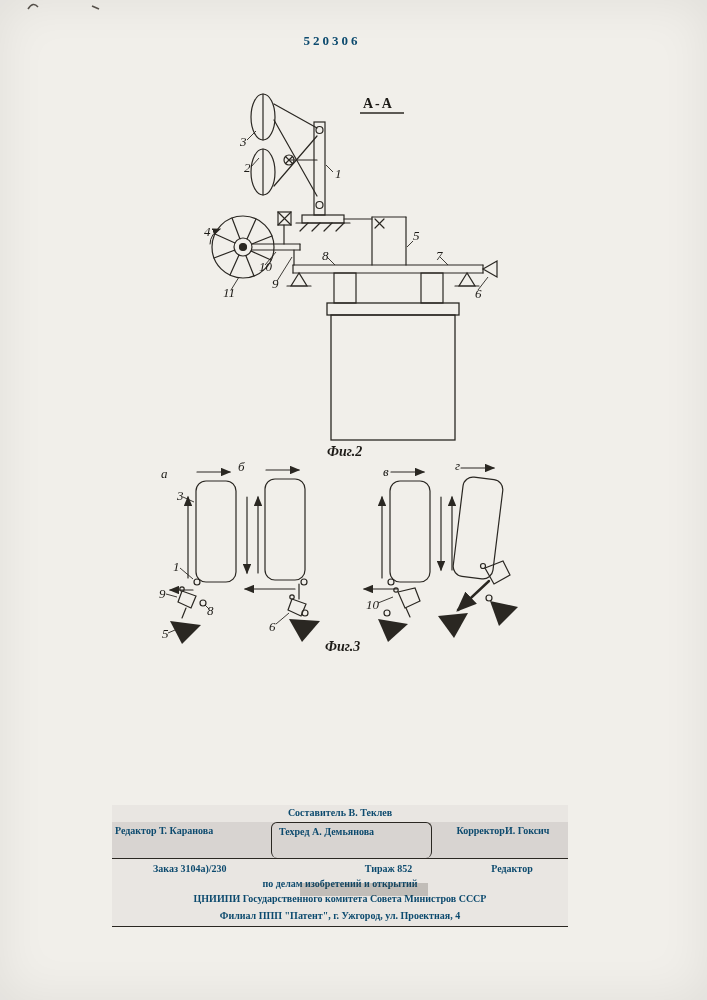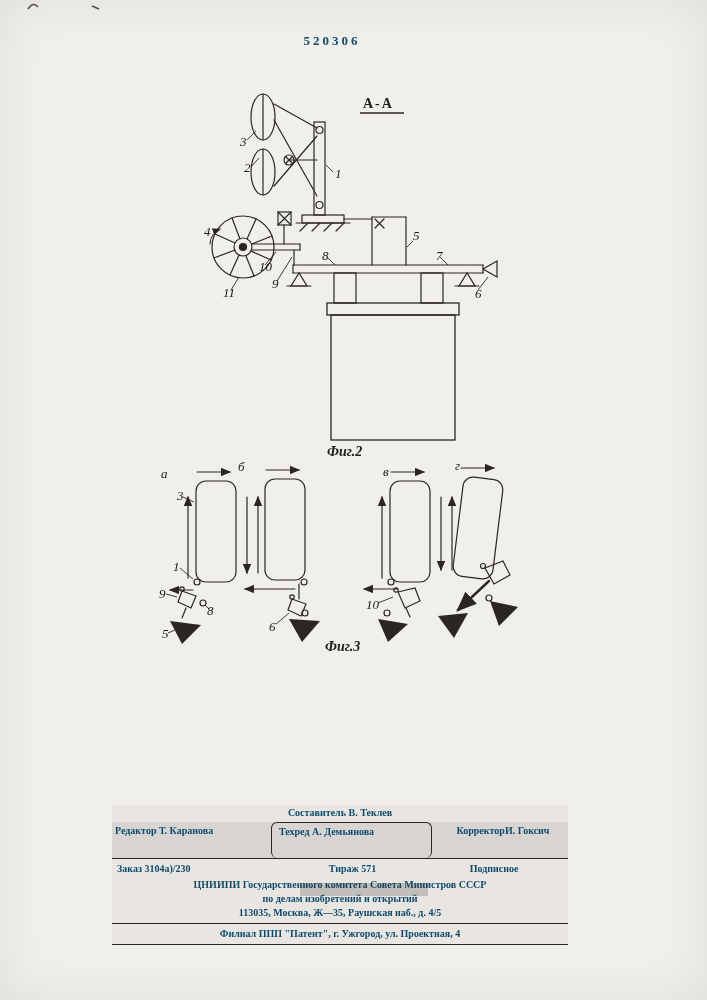--- a/index.html
+++ b/index.html
@@ -15,21 +15,21 @@
   .footer{position:absolute;left:112px;top:805px;width:456px;font-size:10px;font-weight:bold;
         line-height:14px;background:rgba(90,80,70,0.05);}
   .f-center{text-align:center;}
   .compose{padding:1px 0 2px;}
   .editors{display:flex;border-bottom:1.6px solid #2a2722;background:rgba(70,62,54,0.10);}
   .editors .c1{width:156px;padding:2px 0 20px 3px;}
   .editors .c2{width:152px;border-left:1.4px solid #2a2722;border-right:1.4px solid #2a2722;
         border-top:1.4px solid #2a2722;padding:2px 0 3px 7px;border-radius:6px;}
   .editors .c3{flex:1;display:flex;justify-content:center;padding:2px 3px 3px 9px;}
   .order-row{display:flex;padding:3px 0 1px;}
-  .order-row .o1{width:168px;padding-left:5px;}
+  .order-row .o1{width:168px;padding-left:5px;margin-left:36px;}
   .order-row .o2{width:135px;text-align:center;}
   .order-row .o3{flex:1;text-align:center;}
   .org1{padding-top:1px;}
   .addr{padding-bottom:3px;border-bottom:1.6px solid #2a2722;}
   .branch{padding:3px 0 3px;border-bottom:1.6px solid #2a2722;}
   .smudge{position:absolute;background:rgba(50,44,38,0.22);pointer-events:none;}
 </style>
 </head>
 <body>
 
@@ -235,24 +235,23 @@
     <div class="editors">
       <span class="c1">Редактор Т. Каранова</span>
       <span class="c2">Техред А. Демьянова</span>
       <span class="c3">
         <span>Корректор</span>
         <span>И. Гоксич</span>
       </span>
     </div>
     <div class="order-row">
       <span class="o1">Заказ 3104а)/230</span>
-      <span class="o2">Тираж 571</span>
-      <span class="o3">Подписное</span>
+      <span class="o2">Тираж 852</span>
+      <span class="o3">Редактор</span>
     </div>
+    <div class="f-center">по делам изобретений и открытий</div>
     <div class="f-center org1">ЦНИИПИ Государственного комитета Совета Министров СССР</div>
-    <div class="f-center">по делам изобретений и открытий</div>
-    <div class="f-center addr">113035, Москва, Ж—35, Раушская наб., д. 4/5</div>
     <div class="f-center branch">Филиал ППП "Патент", г. Ужгород, ул. Проектная, 4</div>
   </div>
 
   <div class="smudge" style="left:300px;top:883px;width:128px;height:13px;"></div>
 
 </div>
 
 </body></html>

